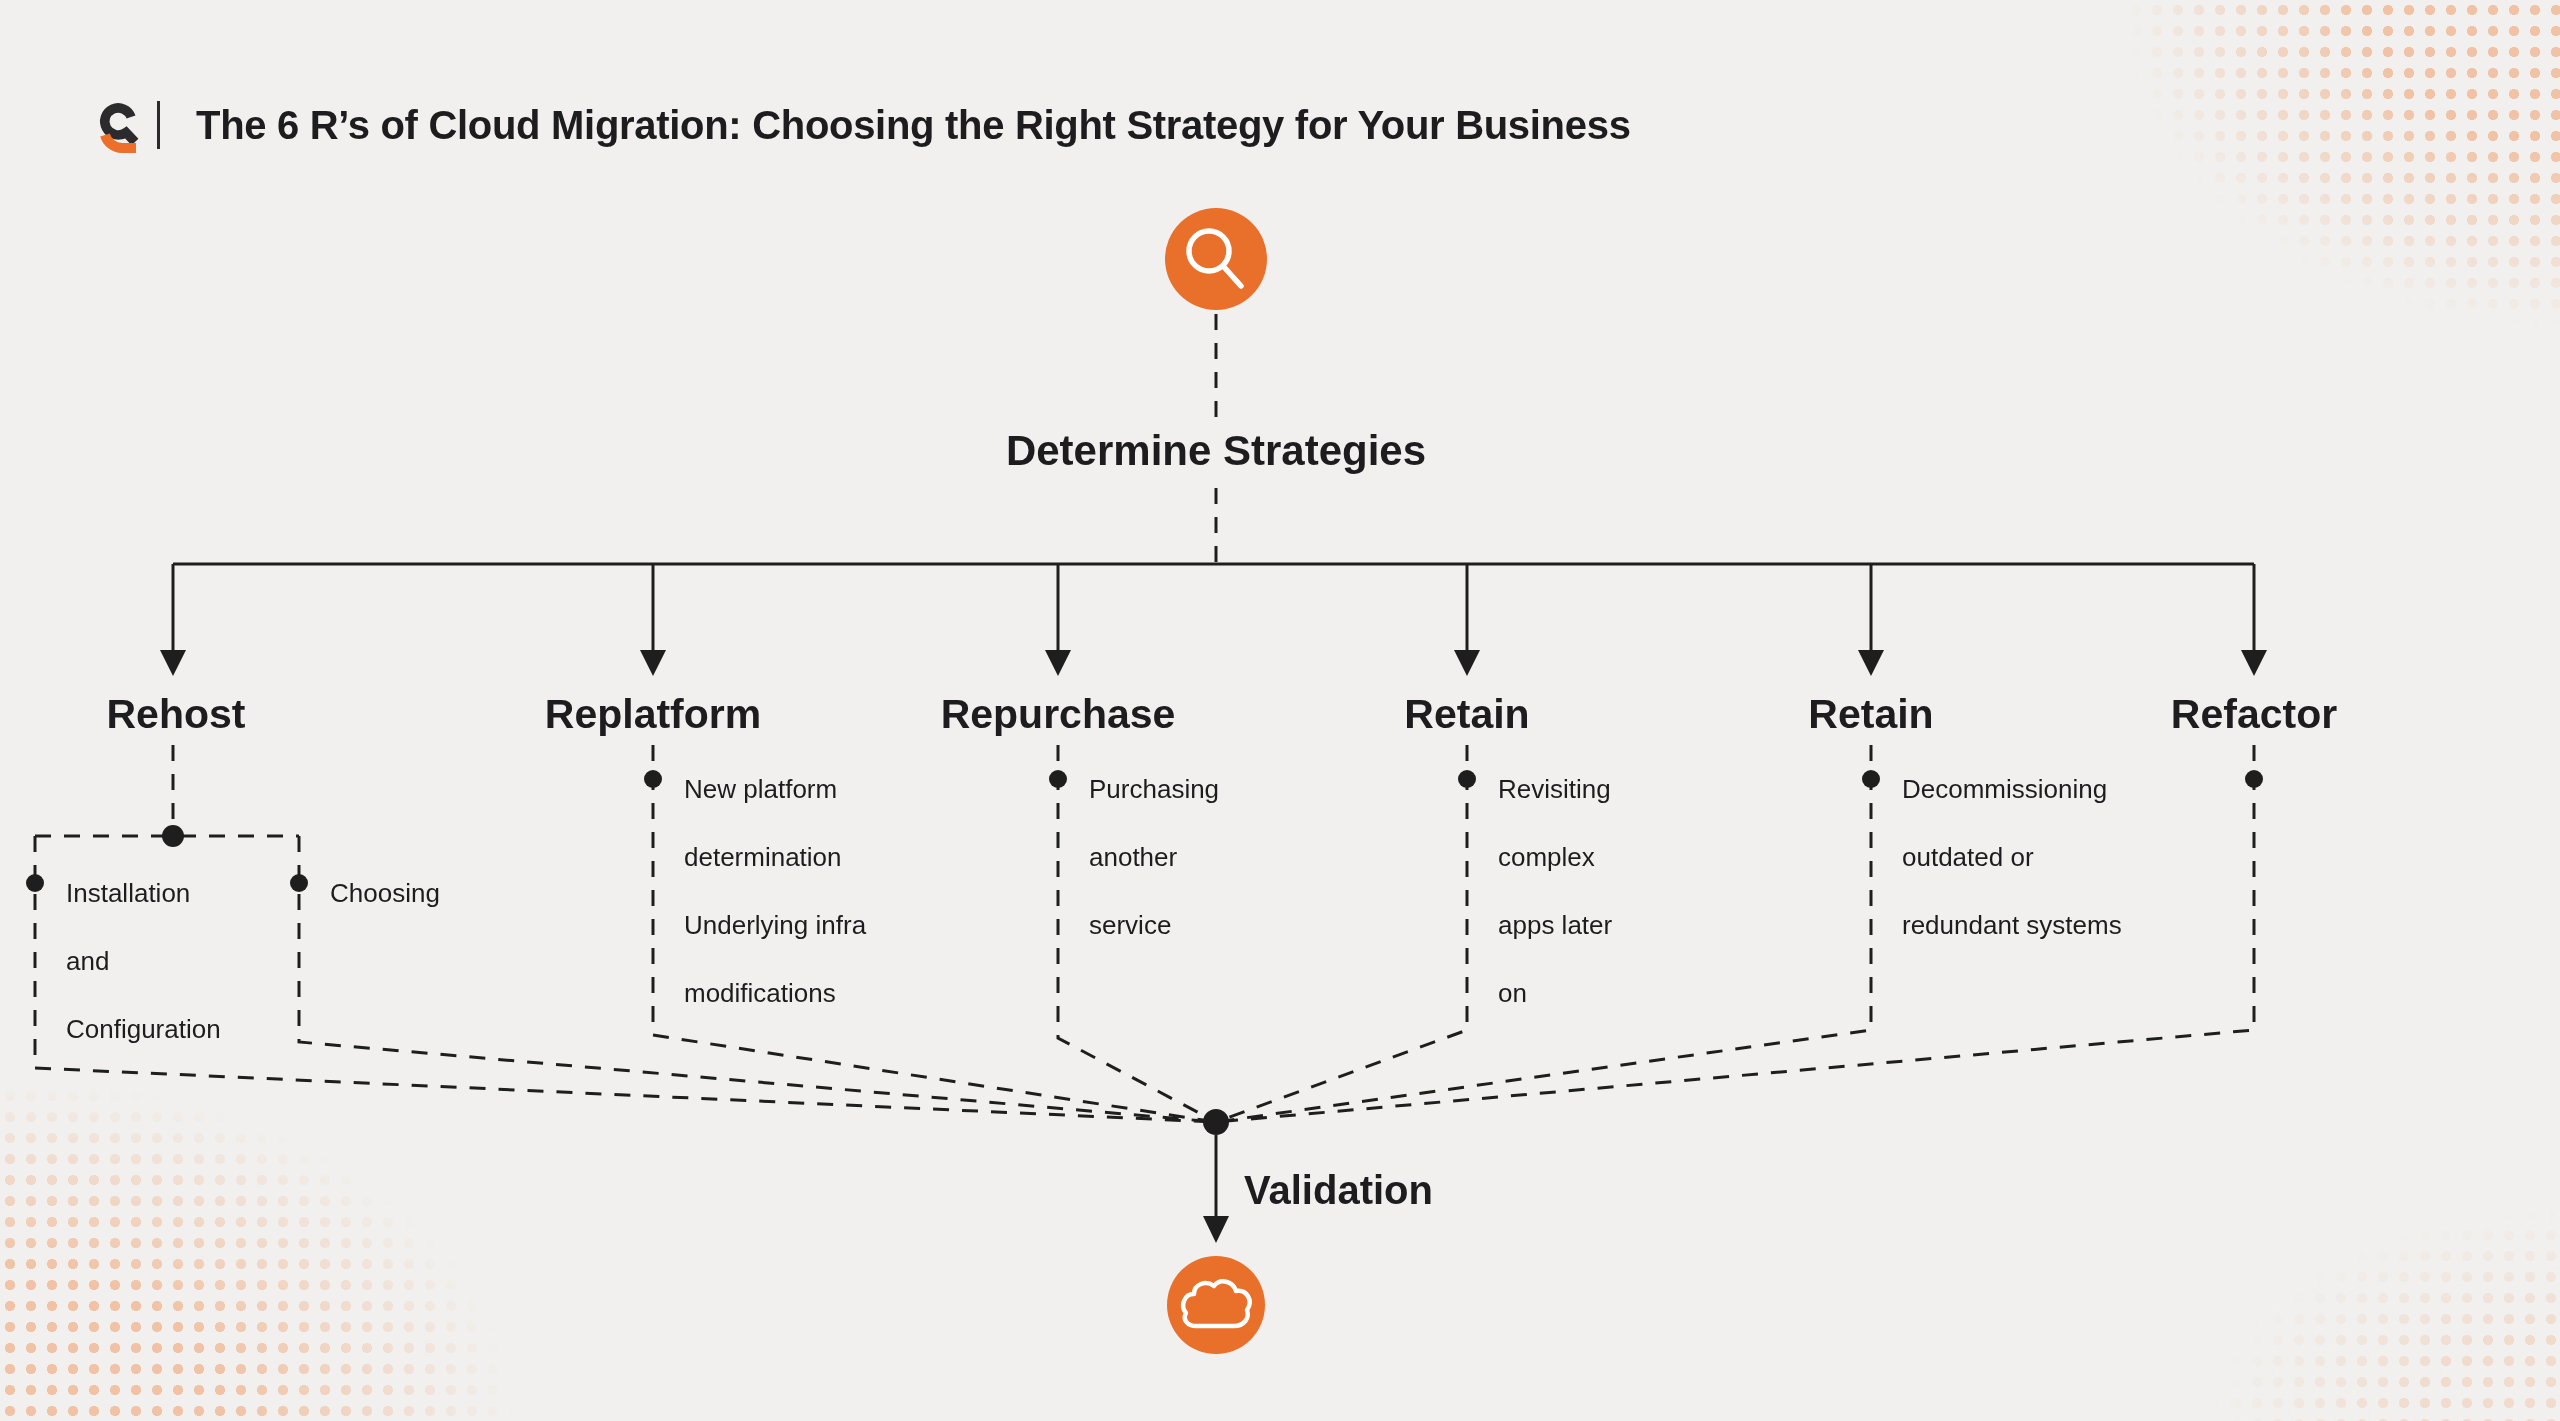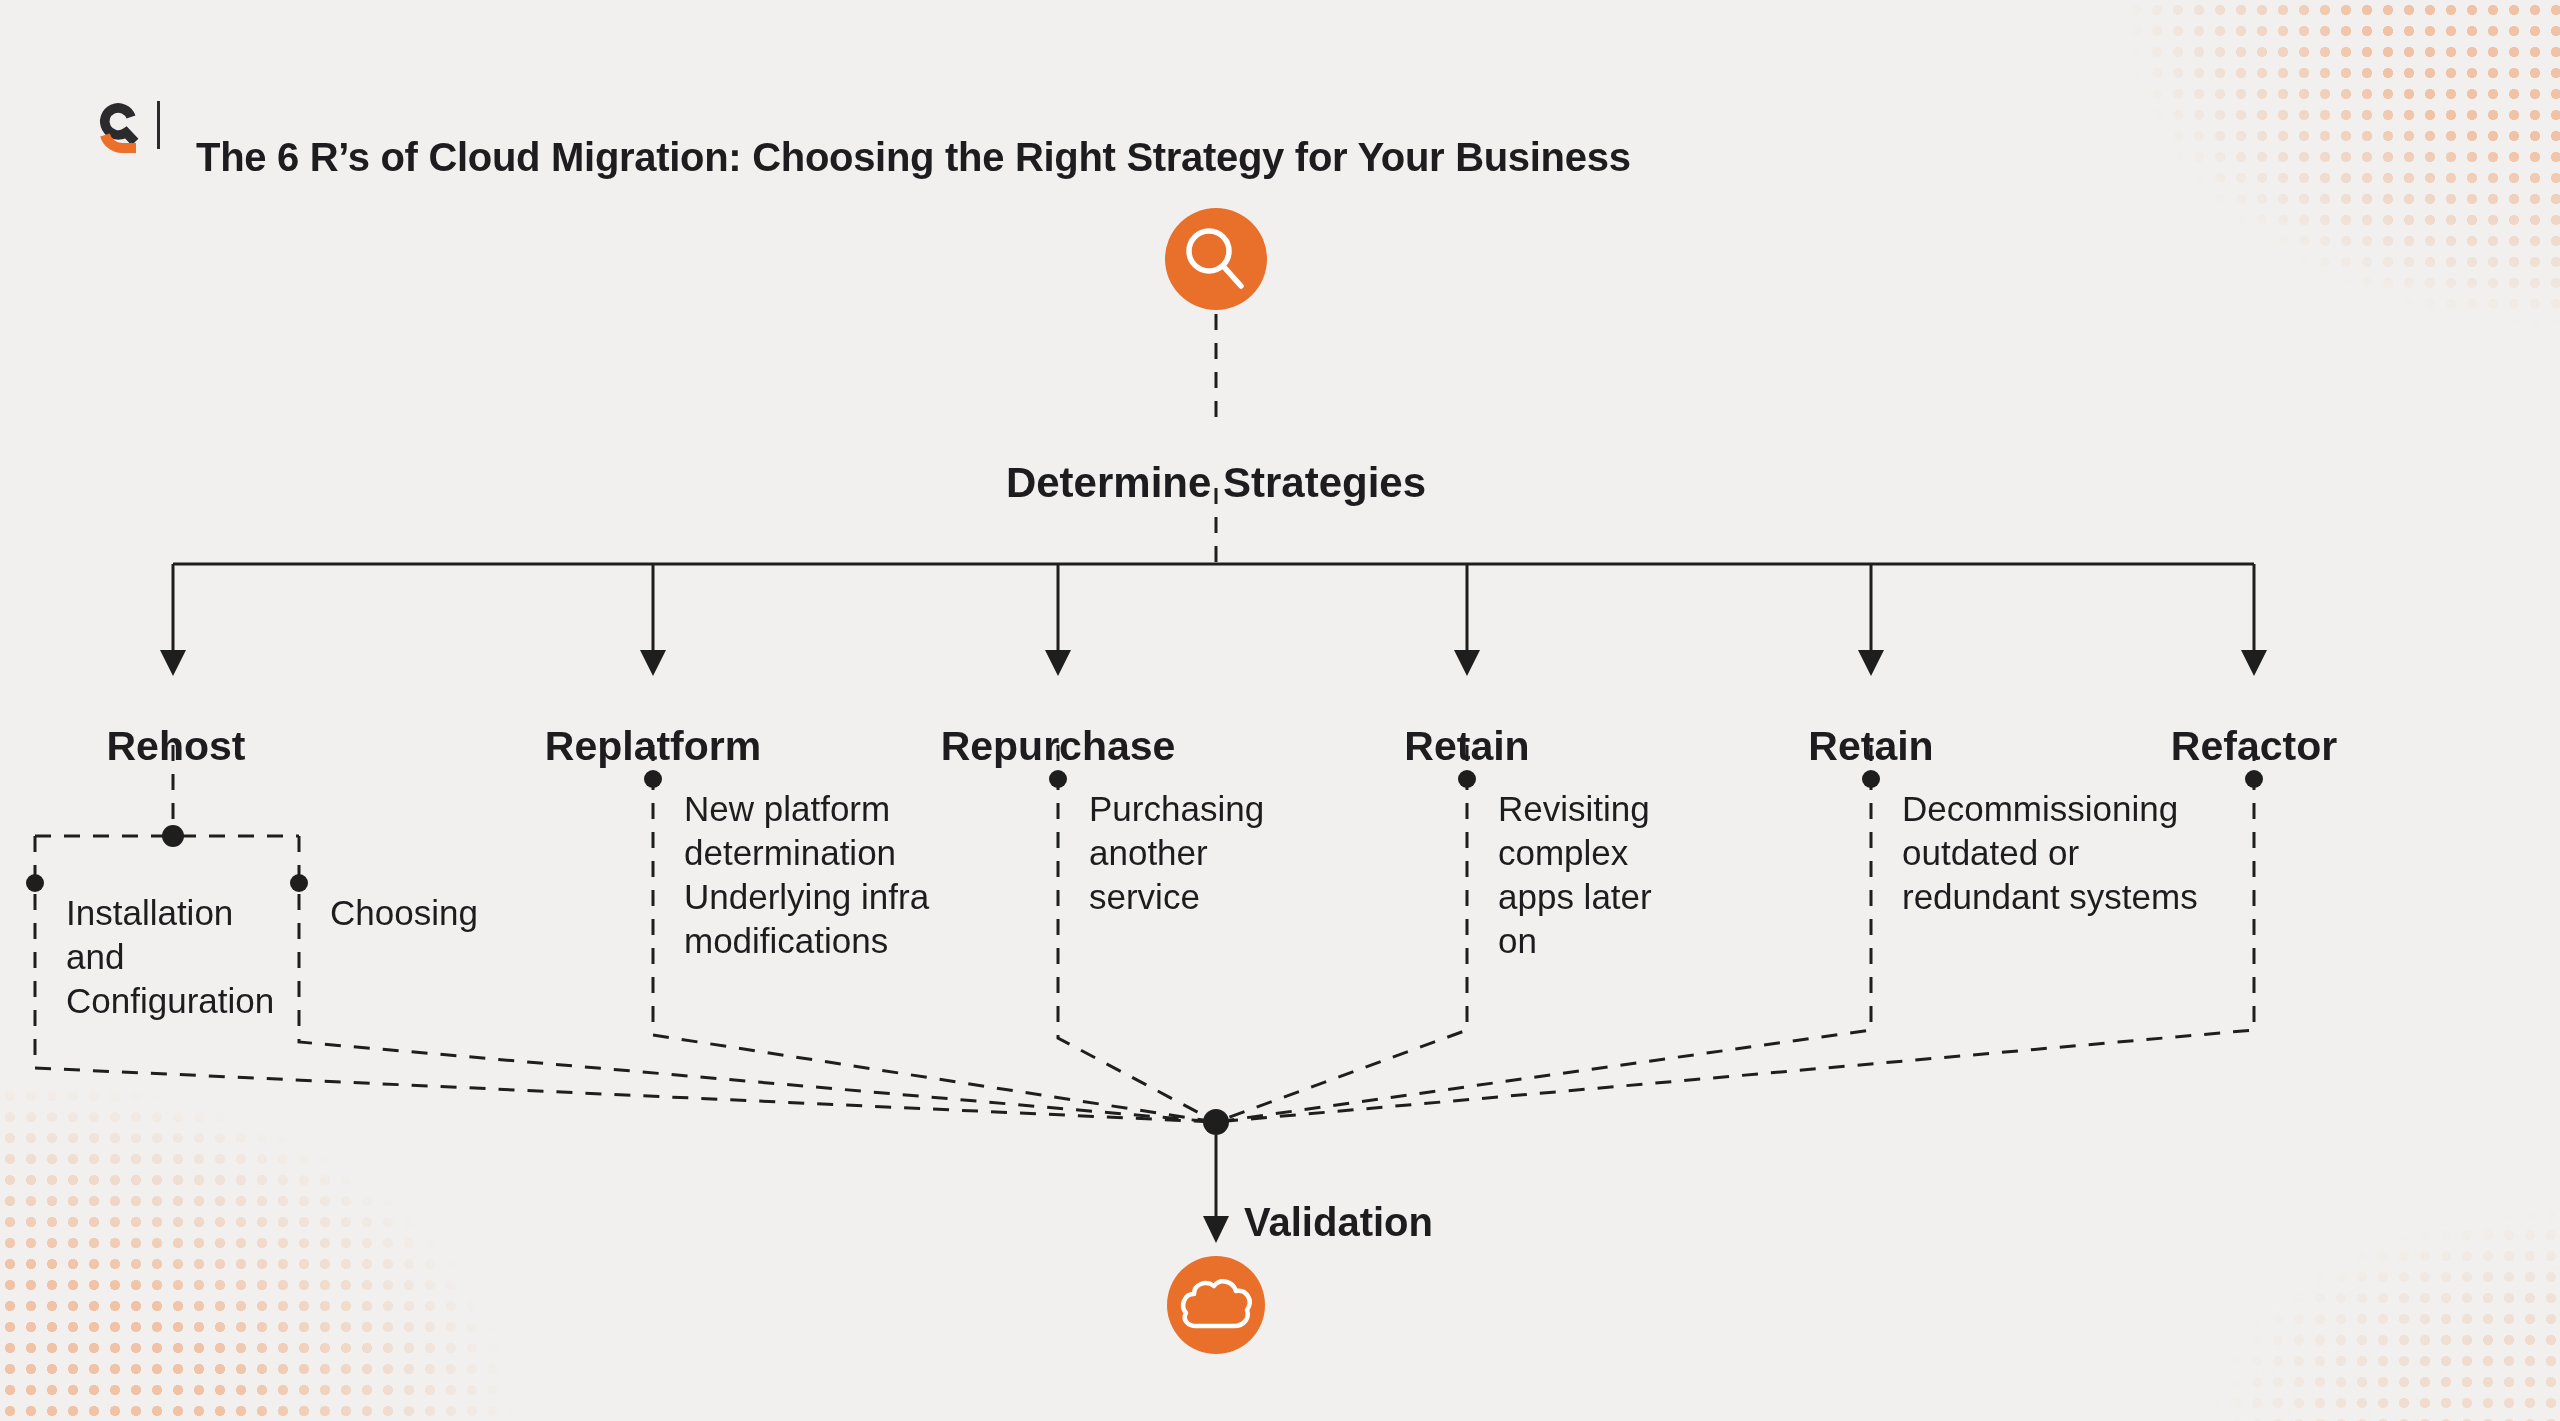--- a/index.html
+++ b/index.html
@@ -15,29 +15,29 @@
   .dots-tr{top:0;right:0;width:560px;height:420px;}
   .dots-tr .fade{background:radial-gradient(ellipse 560px 420px at 100% 0%,rgba(241,240,238,0) 35%,#f1f0ee 78%);}
   .dots-bl{bottom:0;left:0;width:660px;height:440px;}
   .dots-bl .fade{background:radial-gradient(ellipse 660px 440px at 0% 100%,rgba(241,240,238,0) 35%,#f1f0ee 78%);}
   .dots-br{bottom:0;right:0;width:460px;height:280px;opacity:.45;}
   .dots-br .fade{background:radial-gradient(ellipse 460px 280px at 100% 100%,rgba(241,240,238,0) 30%,#f1f0ee 75%);}
 
   .layer{position:absolute;inset:0;z-index:1;}
   svg.wires{position:absolute;inset:0;width:2560px;height:1421px;}
 
-  .txt{position:absolute;color:#1d1d1f;margin-top:32px;}
+  .txt{position:absolute;color:#1d1d1f;}
   .title{left:196px;top:100px;height:50px;line-height:50px;font-size:40px;font-weight:700;letter-spacing:-0.3px;white-space:nowrap;}
   .logo{position:absolute;left:98px;top:96px;}
   .logo-sep{position:absolute;left:157px;top:101px;width:3px;height:48px;background:#2b2b2e;}
 
   .center-label{transform:translateX(-50%);font-weight:700;white-space:nowrap;}
   .determine{left:1216px;top:426px;font-size:42px;line-height:50px;}
   .col-head{top:688px;font-size:41px;line-height:52px;}
-  .bullet-text{font-size:35px;line-height:44px;white-space:pre-line;}
+  .bullet-text{font-size:26px;line-height:68px;white-space:pre-line;}
   .end-label{top:1165px;font-size:40px;line-height:50px;font-weight:700;white-space:nowrap;}
 </style>
 </head>
 <body>
 
 <div class="canvas">
 
   <div class="dots dots-tr">
       <div class="grid"></div>
       <div class="fade"></div>

